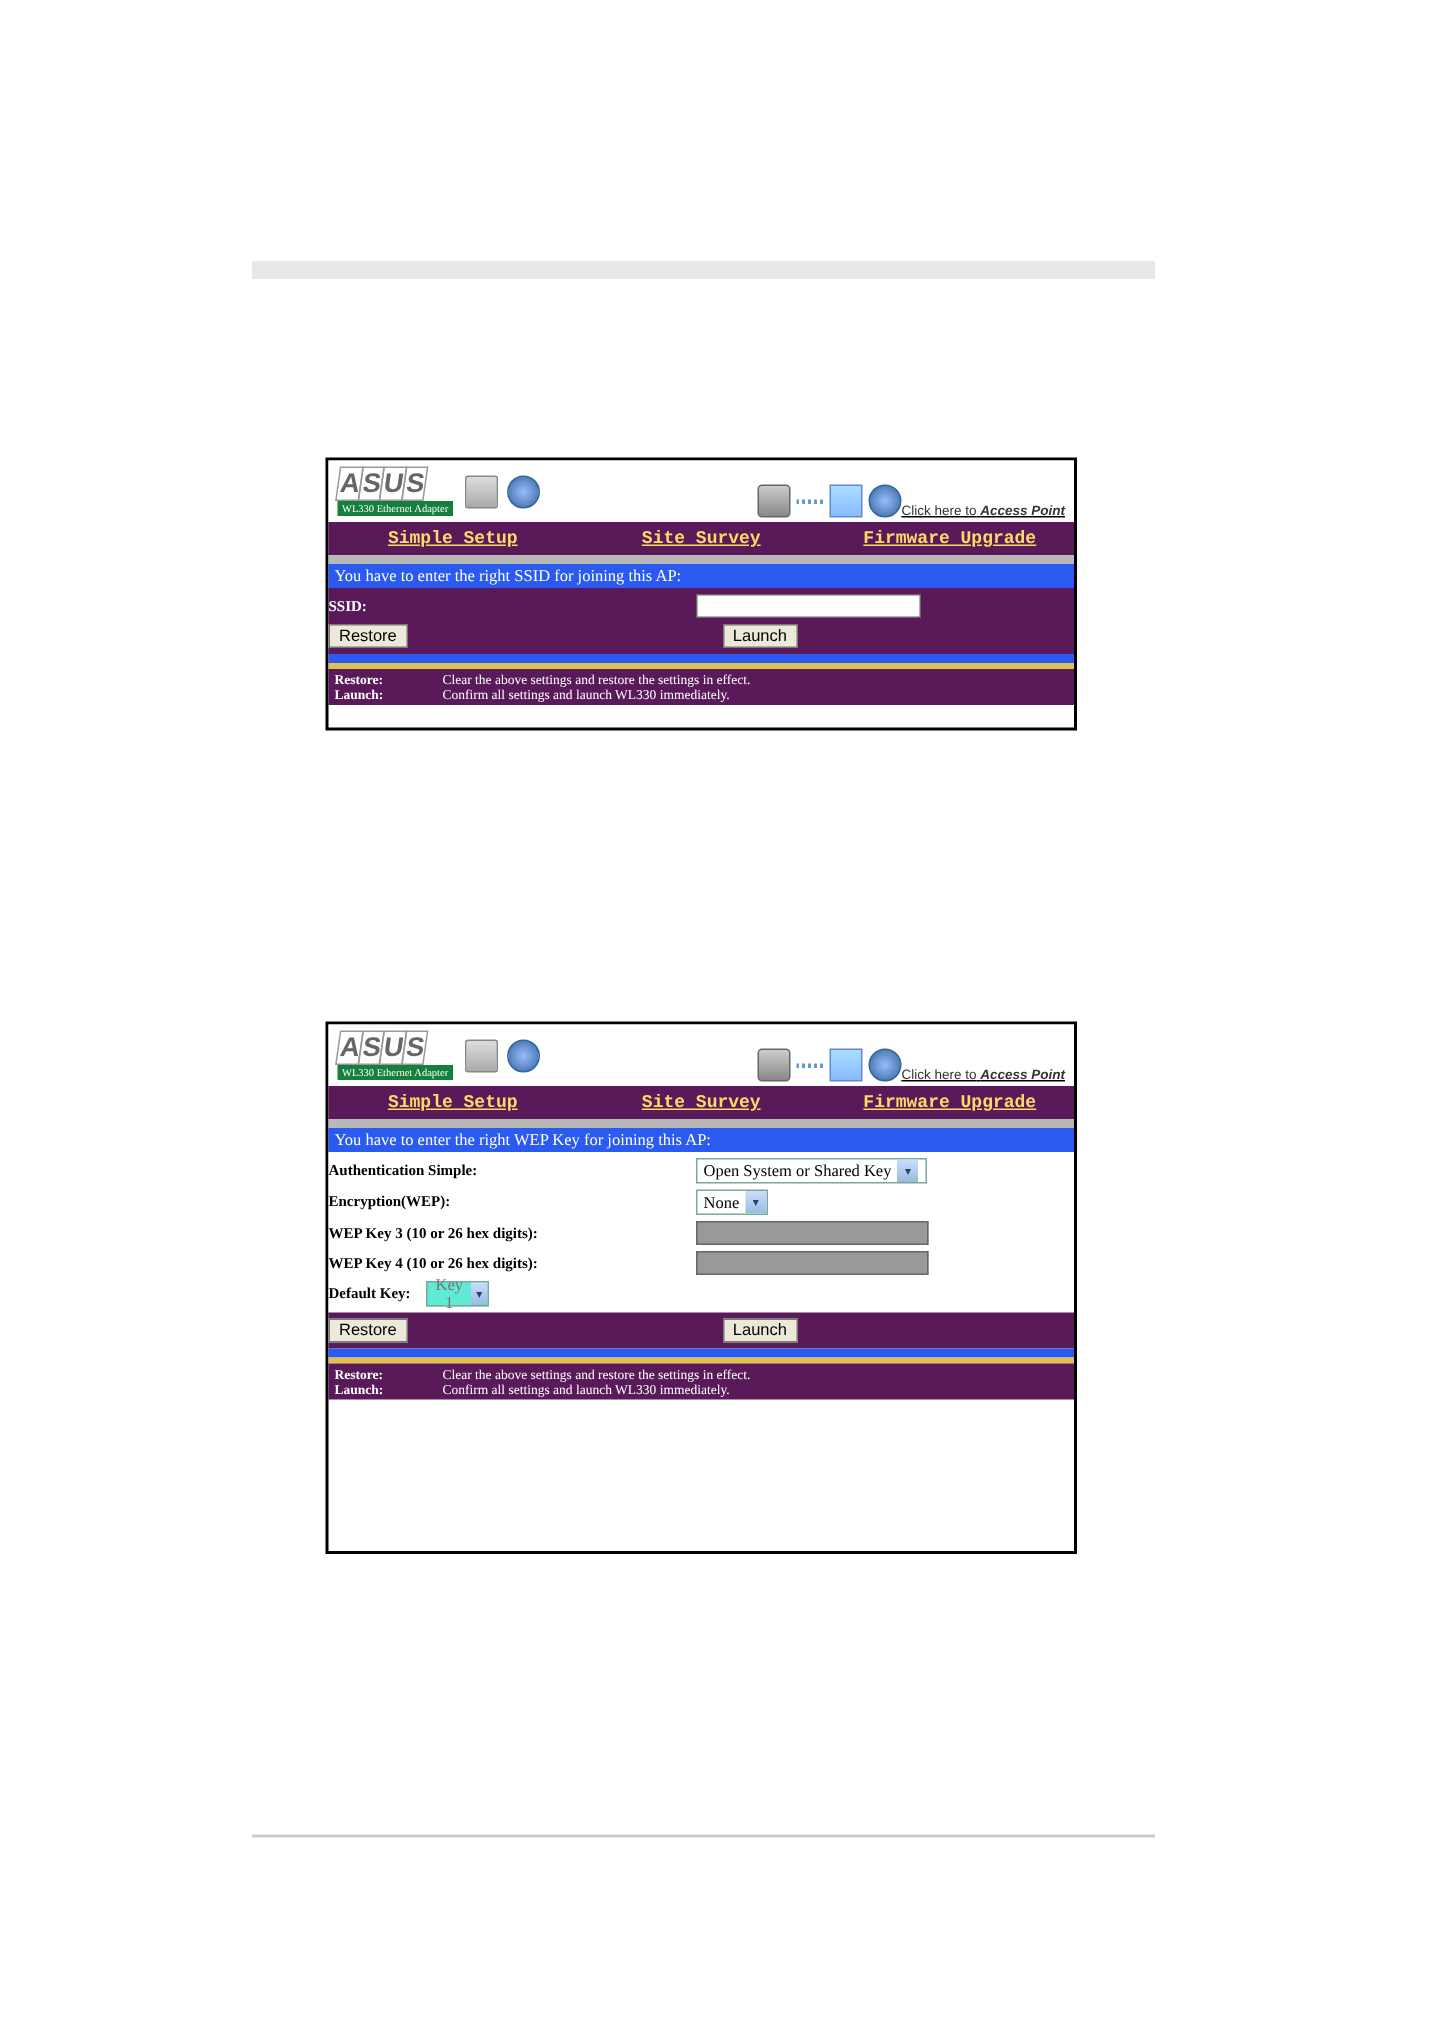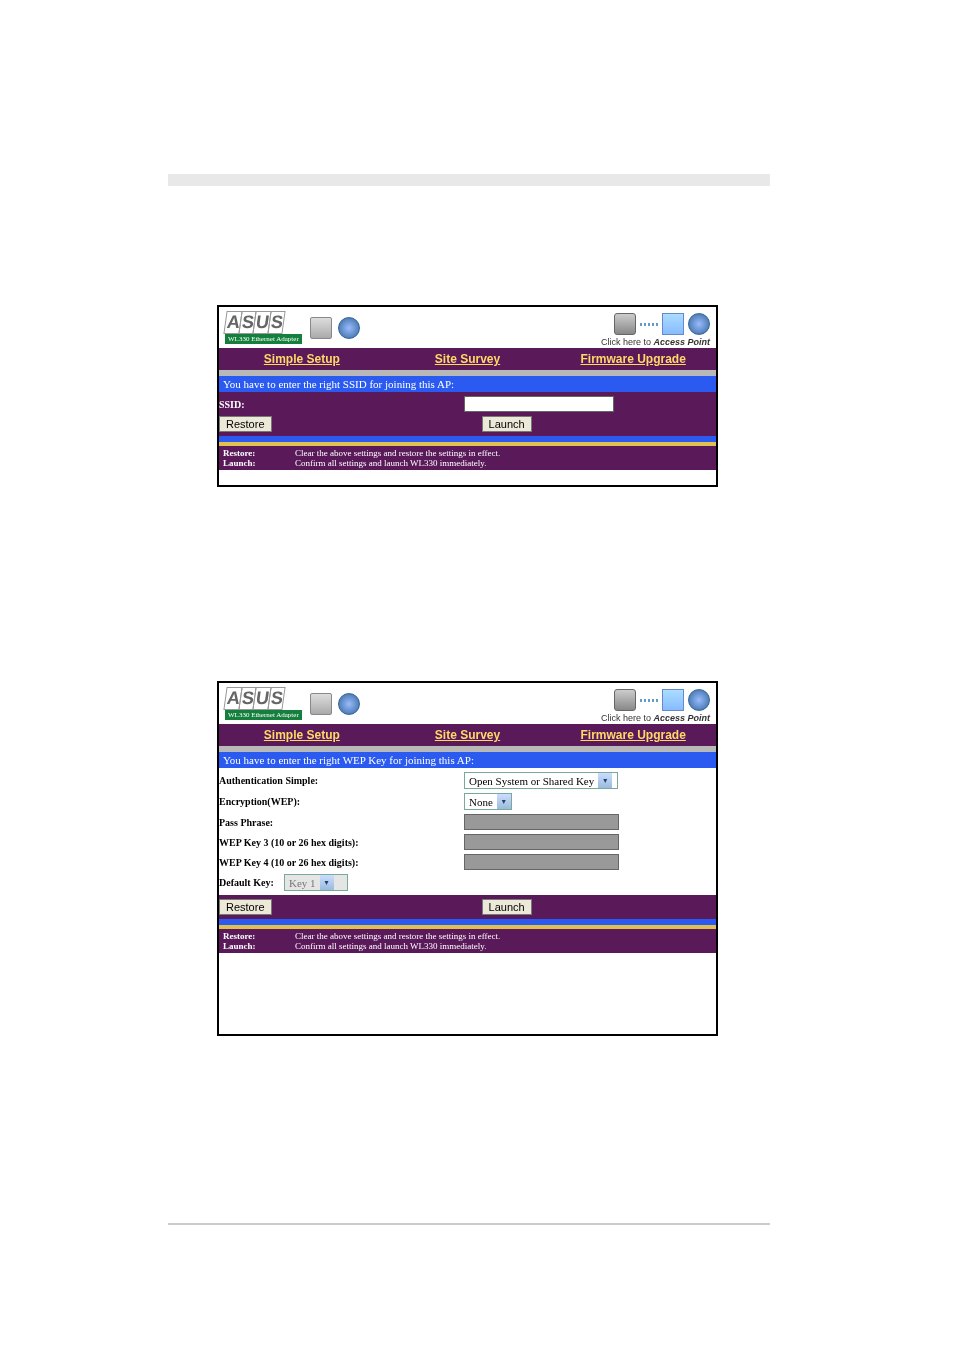--- a/index.html
+++ b/index.html
@@ -12,26 +12,26 @@
     .asus-logo { display: flex; flex-direction: column; }
     .asus-text { font-family: Arial, sans-serif; font-weight: bold; font-size: 18px; color: #666; letter-spacing: -1px; display: flex; }
     .asus-text span { border: 1px solid #999; padding: 0 1px; margin-right: -1px; transform: skewX(-8deg); }
     .asus-sub { font-size: 7px; background: #15803d; color: #fff; padding: 1px 3px; }
     .hdr-icons { display: flex; gap: 6px; margin-left: 8px; align-items: center; }
     .hdr-icon { width: 22px; height: 22px; }
     .icon-card { background: linear-gradient(#ddd,#aaa); border: 1px solid #888; border-radius: 2px; }
     .icon-globe { border-radius: 50%; background: radial-gradient(#9bf,#369); border: 1px solid #369; }
     .icon-box { background: linear-gradient(#ccc,#888); border: 1px solid #666; border-radius: 3px; }
     .icon-monitor { background: linear-gradient(#adf,#8bf); border: 1px solid #68c; }
-    .hdr-right { position: absolute; right: 6px; top: 6px; display: flex; flex-direction: column; align-items: flex-end; }
+    .hdr-right { position: absolute; right: 6px; top: 16px; display: flex; align-items: flex-end; text-decoration: underline; }
     .hdr-right .row { display: flex; gap: 4px; align-items: center; }
     .ap-link { font-family: Arial, sans-serif; font-size: 9px; color: #333; margin-top: 2px; }
     .ap-link b { font-style: italic; }
     .tabs { display: flex; background: #5a1a5a; }
-    .tab { flex: 1; text-align: center; padding: 4px 0; font-family: Liberation Sans, sans-serif; font-weight: bold; font-size: 12px; color: #ffd966; text-decoration: underline; }
+    .tab { flex: 1; text-align: center; padding: 4px 0; font-family: Liberation Mono, monospace; font-weight: bold; font-size: 12px; color: #ffd966; text-decoration: underline; }
     .sep-grey { height: 6px; background: #b8b8b8; }
     .msg { background: #2a5af0; color: #fff; font-size: 11px; padding: 2px 4px; }
     .form-area { background: #5a1a5a; padding: 2px 0; }
     .frow { display: flex; align-items: center; padding: 2px 0; }
     .flabel { color: #fff; font-size: 10px; font-weight: bold; width: 245px; }
     .finput { height: 16px; border: 1px solid #666; background: #fff; }
     .btn { font-family: Arial, sans-serif; font-size: 11px; padding: 1px 6px; border: 1px solid #777; background: #ece9d8; text-align: right; }
     .drop { display: flex; align-items: center; background: #fff; border: 1px solid #7a9; font-size: 11px; height: 17px; }
     .drop-text { padding: 0 4px; }
     .drop-arrow { width: 14px; height: 15px; background: linear-gradient(#cdf,#9bd); display: flex; align-items: center; justify-content: center; color: #246; font-size: 8px; }
@@ -145,34 +145,30 @@
       </div>
     </div>
     <div class="frow">
       <div class="flabel" style="color:#000;">Encryption(WEP):</div>
       <div class="drop" style="width:48px;">
         <span class="drop-text">None</span>
           <span class="drop-arrow">▾</span>
       </div>
     </div>
     <div class="frow">
-      <div class="flabel" style="color:#000;">Pass Phrase:</div>
-      <input class="finput greyed" style="width: 155px;" disabled="">
-    </div>
-    <div class="frow">
       <div class="flabel" style="color:#000;">WEP Key 3 (10 or 26 hex digits):</div>
       <input class="finput greyed" style="width: 155px;" disabled="">
     </div>
     <div class="frow">
       <div class="flabel" style="color:#000;">WEP Key 4 (10 or 26 hex digits):</div>
       <input class="finput greyed" style="width: 155px;" disabled="">
     </div>
     <div class="frow">
       <div class="flabel" style="color:#000; width:65px;">Default Key:</div>
-      <div class="drop greyed" style="width:64px; background:#e5e5e5;text-align:center;">
+      <div class="drop greyed" style="width:42px; background:#5eead4;text-align:center;">
         <span class="drop-text" style="color:#777;">Key 1</span>
           <span class="drop-arrow">▾</span>
       </div>
     </div>
   </div>
   <div class="form-area">
     <div class="frow" style="justify-content:flex-start; gap:210px;">
       <button class="btn">Restore</button>
       <button class="btn">Launch</button>
     </div>

